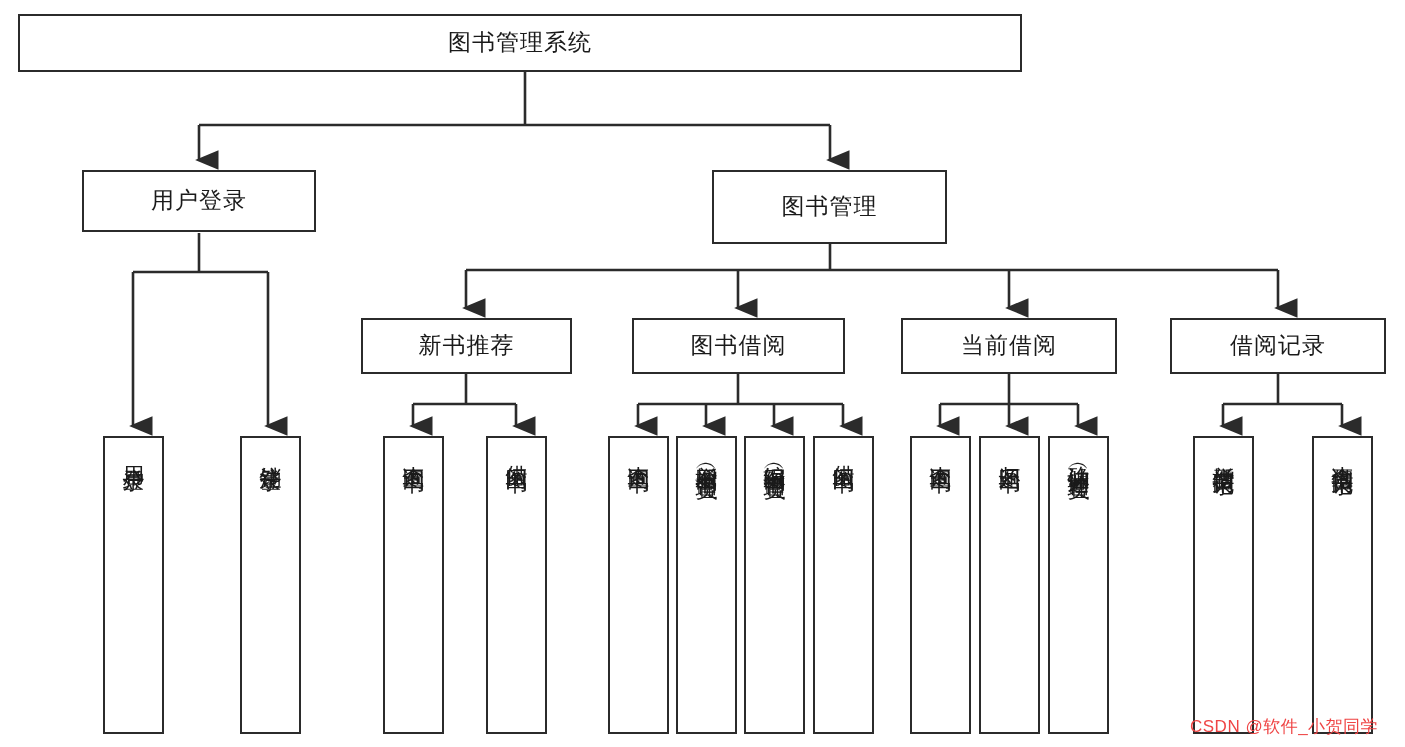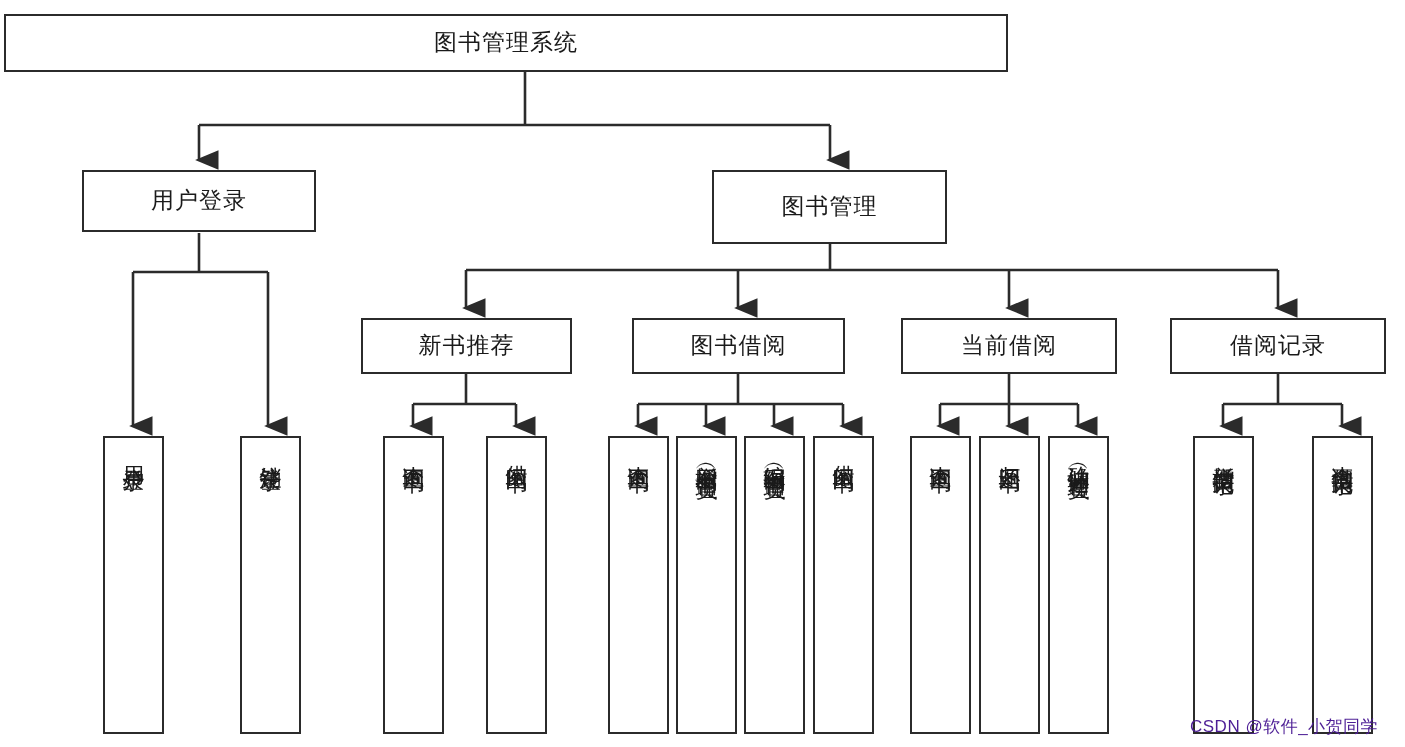--- a/index.html
+++ b/index.html
@@ -55,21 +55,21 @@
     line-height: 1.18;
     letter-spacing: 2px;
     color: #1a1a1a;
     white-space: nowrap;
   }
   #watermark {
     position: absolute;
     left: 1190px;
     top: 715px;
     font-size: 17px;
-    color: #4c1d95;
+    color: #ef4444;
     letter-spacing: 0.5px;
     white-space: nowrap;
   }
 </style>
 </head>
 <body>
 
 <div id="canvas">
 
   <svg id="edges" viewBox="0 0 1405 747" xmlns="http://www.w3.org/2000/svg">
@@ -115,21 +115,21 @@
       <path d="M 1009 404 L 1009 426" marker-end="url(#arrow)"></path>
       <path d="M 1078 404 L 1078 426" marker-end="url(#arrow)"></path>
 
       <path d="M 1278 374 L 1278 404"></path>
       <path d="M 1223 404 L 1342 404"></path>
       <path d="M 1223 404 L 1223 426" marker-end="url(#arrow)"></path>
       <path d="M 1342 404 L 1342 426" marker-end="url(#arrow)"></path>
     </g>
   </svg>
 
-  <div class="node root horiz" style="left:4px; top:14px; width:1004px; height:58px;">
+  <div class="node root horiz" style="left:18px; top:14px; width:1004px; height:58px;">
     <span>图书管理系统</span>
   </div>
 
   <div class="node horiz" style="left:82px; top:170px; width:234px; height:62px;">
     <span>用户登录</span>
   </div>
   <div class="node horiz" style="left:712px; top:170px; width:235px; height:74px;">
     <span>图书管理</span>
   </div>
 

